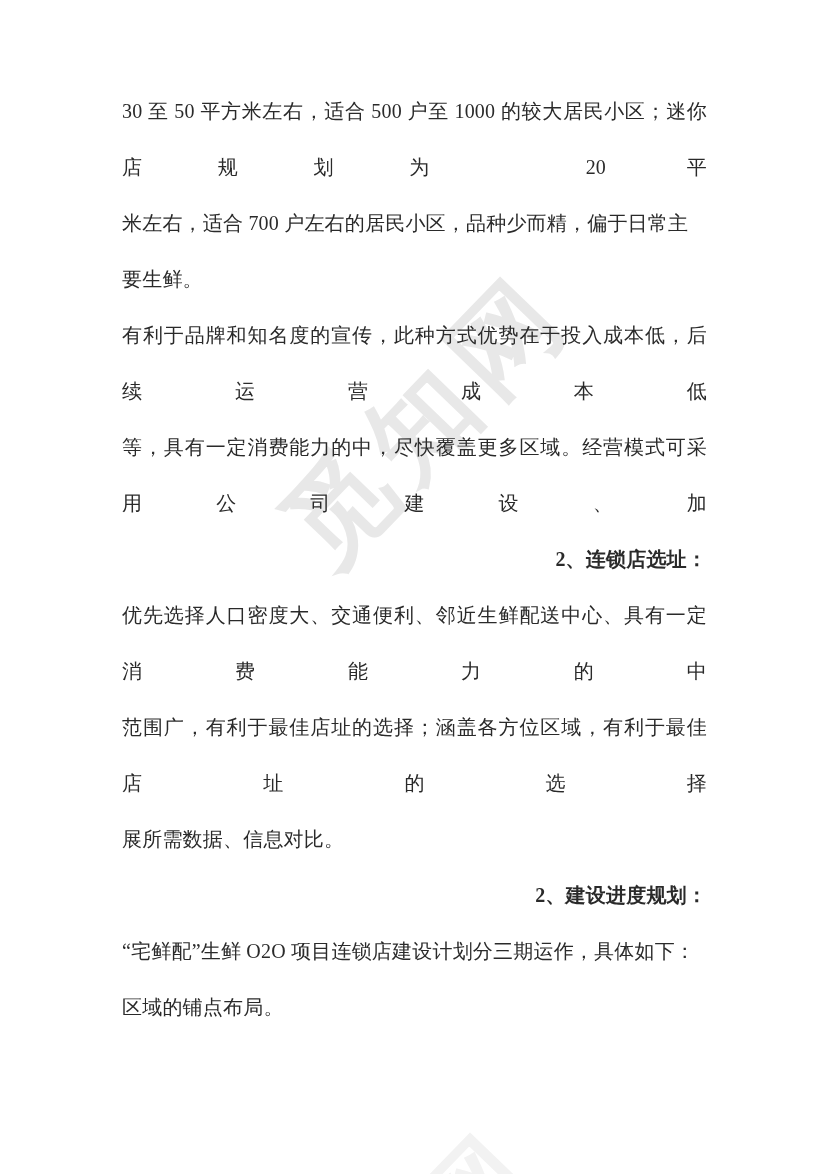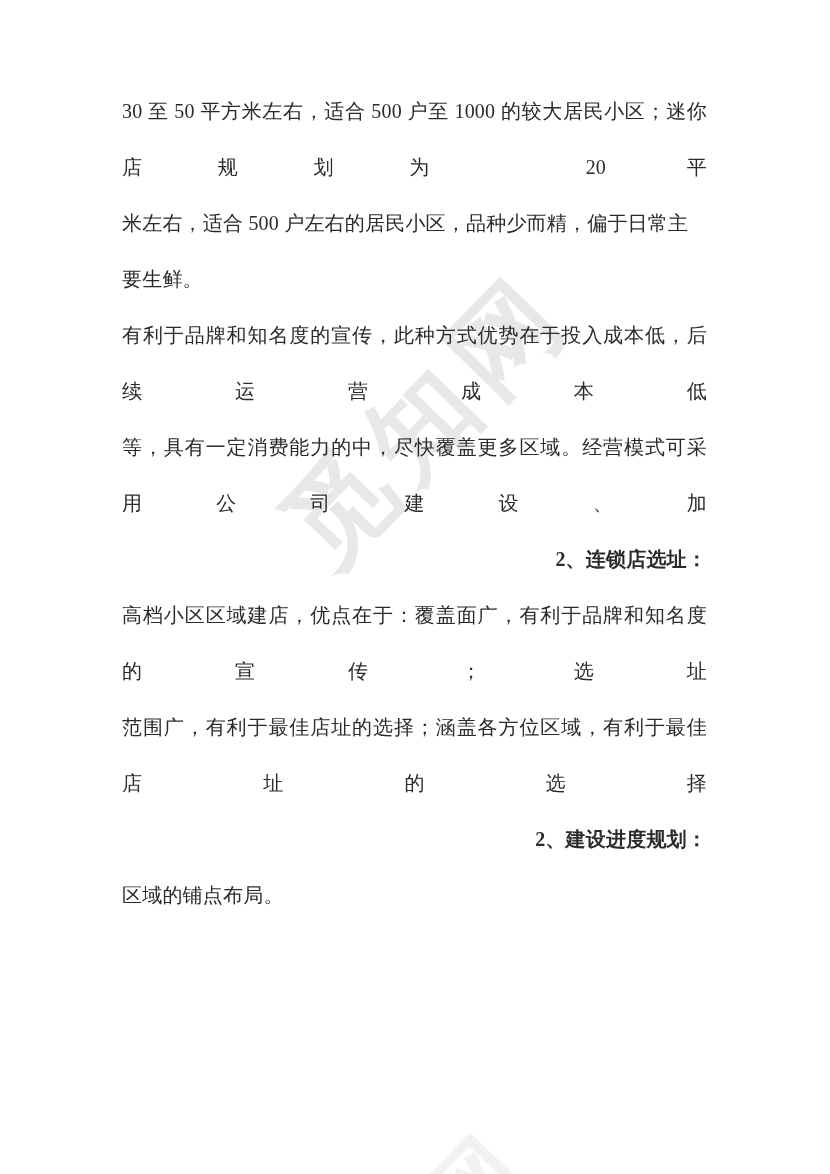--- a/index.html
+++ b/index.html
@@ -74,23 +74,25 @@
 <body>
 
 <div class="page" style="background: rgb(255, 255, 255);">
 
   <div class="watermark wm-center" style="color: rgb(232, 232, 232);">觅知网</div>
 
   <div class="watermark wm-bottom" style="color: rgb(242, 242, 242);">觅知网</div>
 
   <div class="doc" style="color: rgb(42, 42, 42);">
     <p class="ln j">30 至 50 平方米左右，适合 500 户至 1000 的较大居民小区；迷你店规划为 20 平</p>
-    <p class="ln">米左右，适合 500 户左右的居民小区，品种少而精，偏于日常主要生鲜。</p>
+    <p class="ln">米左右，适合 700 户左右的居民小区，品种少而精，偏于日常主要生鲜。</p>
     <p class="ln j">有利于品牌和知名度的宣传，此种方式优势在于投入成本低，后续运营成本低</p>
     <p class="ln j">等，具有一定消费能力的中，尽快覆盖更多区域。经营模式可采用公司建设、加</p>
     <p class="ln b">2、连锁店选址：</p>
-    <p class="ln j">高档小区区域建店，优点在于：覆盖面广，有利于品牌和知名度的宣传；选址</p>
+    <p class="ln j">优先选择人口密度大、交通便利、邻近生鲜配送中心、具有一定消费能力的中</p>
     <p class="ln j">范围广，有利于最佳店址的选择；涵盖各方位区域，有利于最佳店址的选择</p>
+    <p class="ln">展所需数据、信息对比。</p>
     <p class="ln b">2、建设进度规划：</p>
+    <p class="ln">“宅鲜配”生鲜 O2O 项目连锁店建设计划分三期运作，具体如下：</p>
     <p class="ln">区域的铺点布局。</p>
   </div>
 
 </div>
 
 </body></html>

